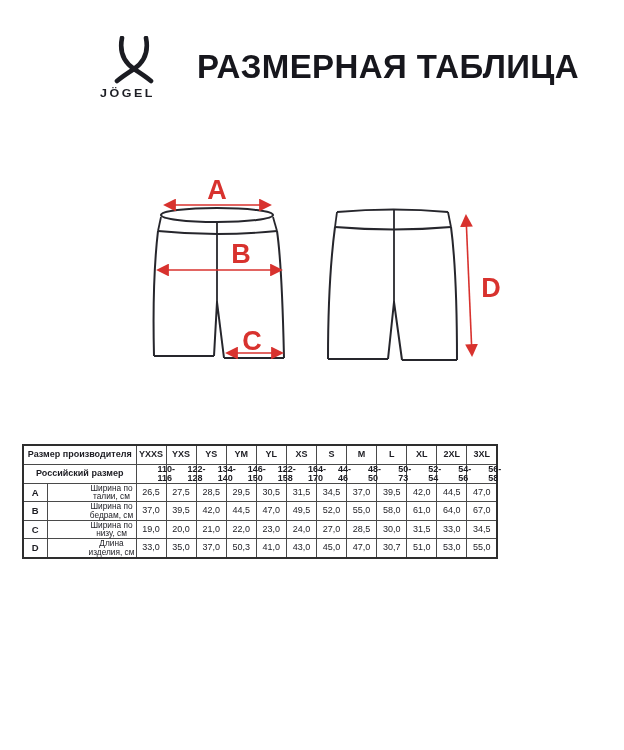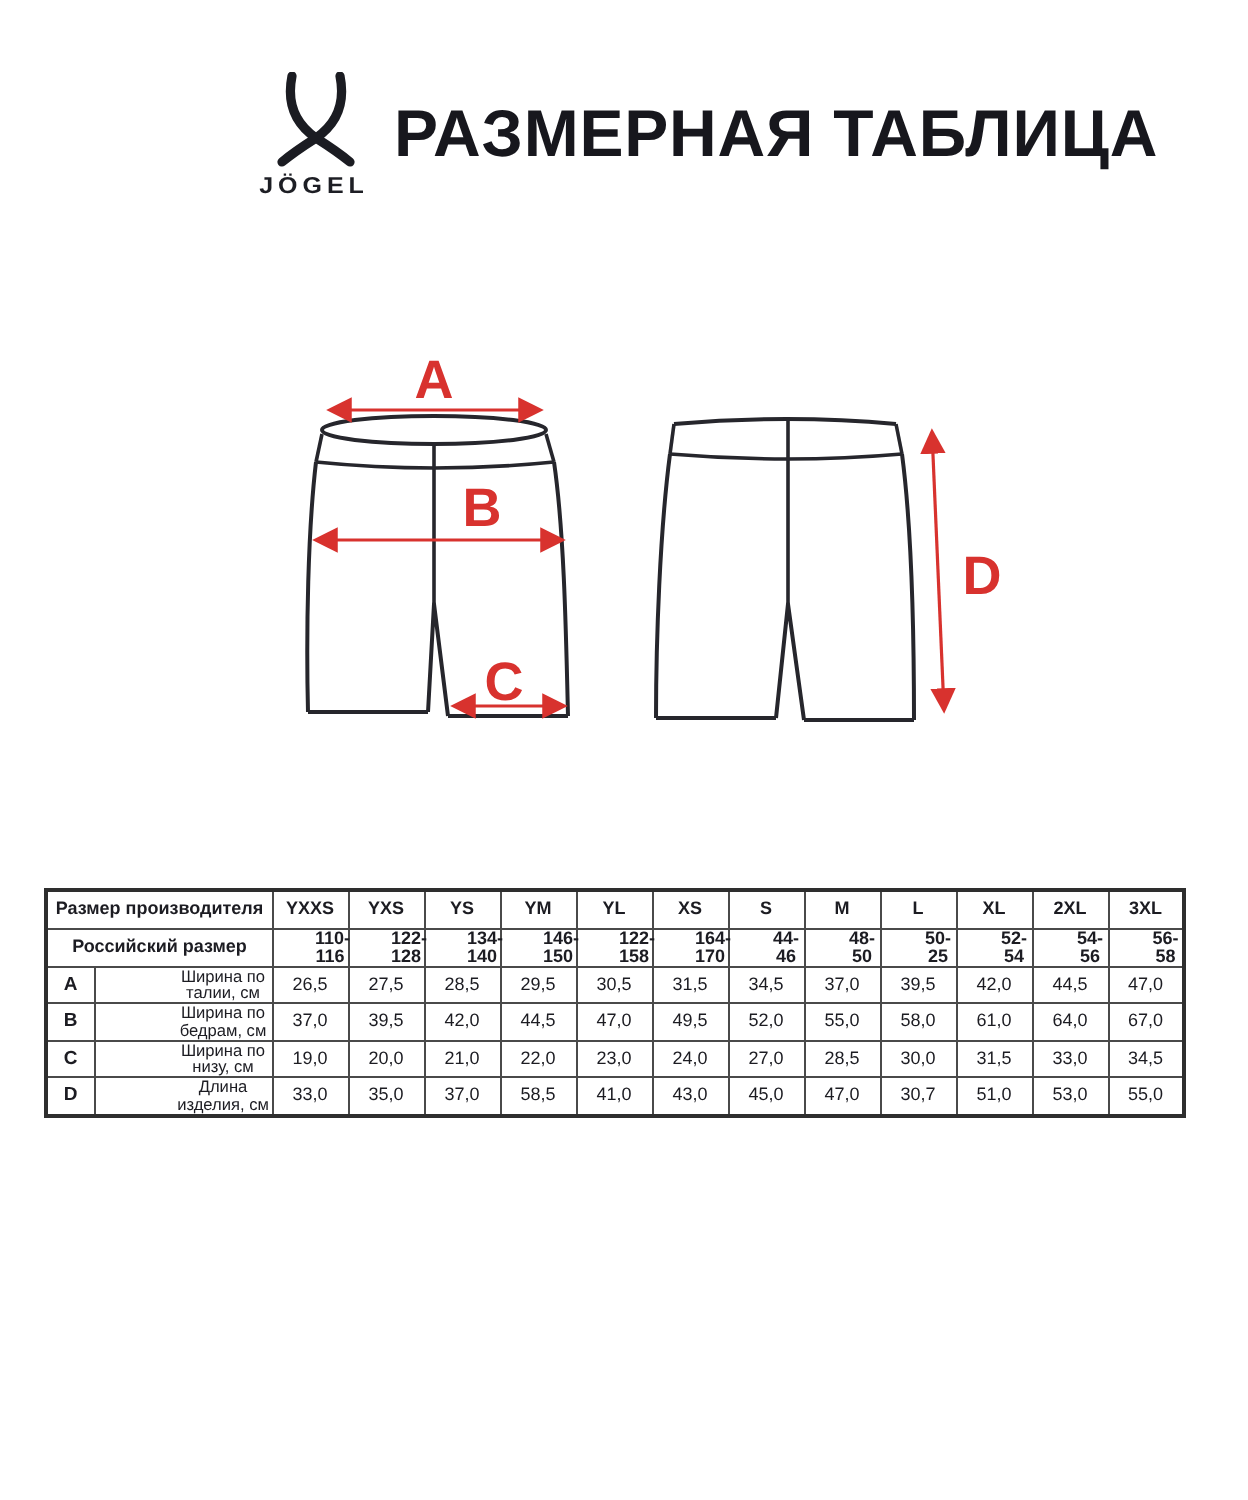--- a/index.html
+++ b/index.html
@@ -2,41 +2,41 @@
 <html><head>
 <meta charset="utf-8">
 <style>
   html,body{margin:0;padding:0;background:#ffffff;}
   body{
     width:624px;height:750px;position:relative;overflow:hidden;
     font-family:"Liberation Sans",sans-serif;color:#1a1a1f;
   }
   
   .header{position:absolute;left:0;top:0;width:624px;height:160px;}
-  .logo{position:absolute;left:124px;top:36px;width:66px;text-align:center;}
+  .logo{position:absolute;left:100px;top:36px;width:66px;}
   .logo-mark{display:block;margin:0 auto;}
   .logo-word{
     display:block;margin-top:2px;font-size:12.5px;font-weight:700;
     letter-spacing:2.5px;color:#1d1e24;transform:scaleY(.92);
   }
   .page-title{
     position:absolute;left:197px;top:48px;
     font-size:33px;font-weight:700;letter-spacing:.4px;color:#17171d;
     white-space:nowrap;
   }
   
   .diagram{position:absolute;left:0;top:160px;width:624px;height:230px;}
   .measure-letter{
     font-family:"Liberation Sans",sans-serif;font-size:27px;font-weight:700;
     fill:#d8322e;
   }
   
   .size-table{
     position:absolute;left:22px;top:444px;
-    width:571px;border-collapse:collapse;table-layout:fixed;
+    width:476px;border-collapse:collapse;table-layout:fixed;
     border:2px solid #2e2e2e;
     font-size:9px;color:#1c1c22;
   }
   .size-table td,.size-table th{
     border:1px solid #4a4a4a;height:17.5px;padding:0 1px;
     text-align:center;vertical-align:middle;line-height:1;
   }
   .size-table th{font-weight:700;}
   .size-table .hdr-label{font-weight:700;font-size:9px;}
   .size-table .ru-range{font-weight:700;padding-left:21px;}
@@ -134,21 +134,21 @@
       <tr>
         <th class="hdr-label" colspan="2">Российский размер</th>
         <td class="ru-range">110-116</td>
         <td class="ru-range">122-128</td>
         <td class="ru-range">134-140</td>
         <td class="ru-range">146-150</td>
         <td class="ru-range">122-158</td>
         <td class="ru-range">164-170</td>
         <td class="ru-range">44-46</td>
         <td class="ru-range">48-50</td>
-        <td class="ru-range">50-25</td>
+        <td class="ru-range">50-73</td>
         <td class="ru-range">52-54</td>
         <td class="ru-range">54-56</td>
         <td class="ru-range">56-58</td>
       </tr>
       <tr>
         <td class="m-letter">A</td>
         <td class="m-label">Ширина по талии, см</td>
         <td class="val">26,5</td>
         <td class="val">27,5</td>
         <td class="val">28,5</td>
@@ -193,21 +193,21 @@
         <td class="val">31,5</td>
         <td class="val">33,0</td>
         <td class="val">34,5</td>
       </tr>
       <tr>
         <td class="m-letter">D</td>
         <td class="m-label">Длина изделия, см</td>
         <td class="val">33,0</td>
         <td class="val">35,0</td>
         <td class="val">37,0</td>
-        <td class="val">58,5</td>
+        <td class="val">50,3</td>
         <td class="val">41,0</td>
         <td class="val">43,0</td>
         <td class="val">45,0</td>
         <td class="val">47,0</td>
         <td class="val">30,7</td>
         <td class="val">51,0</td>
         <td class="val">53,0</td>
         <td class="val">55,0</td>
       </tr>
     </tbody>

